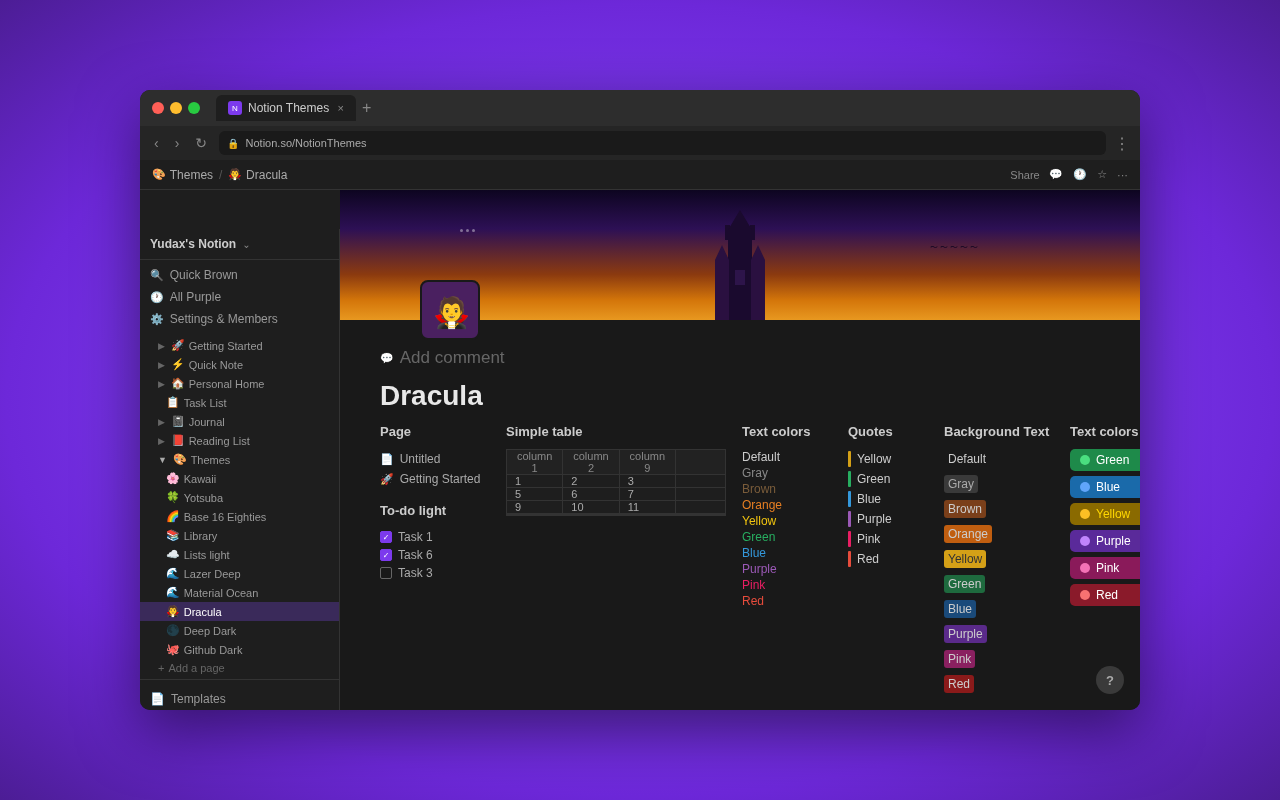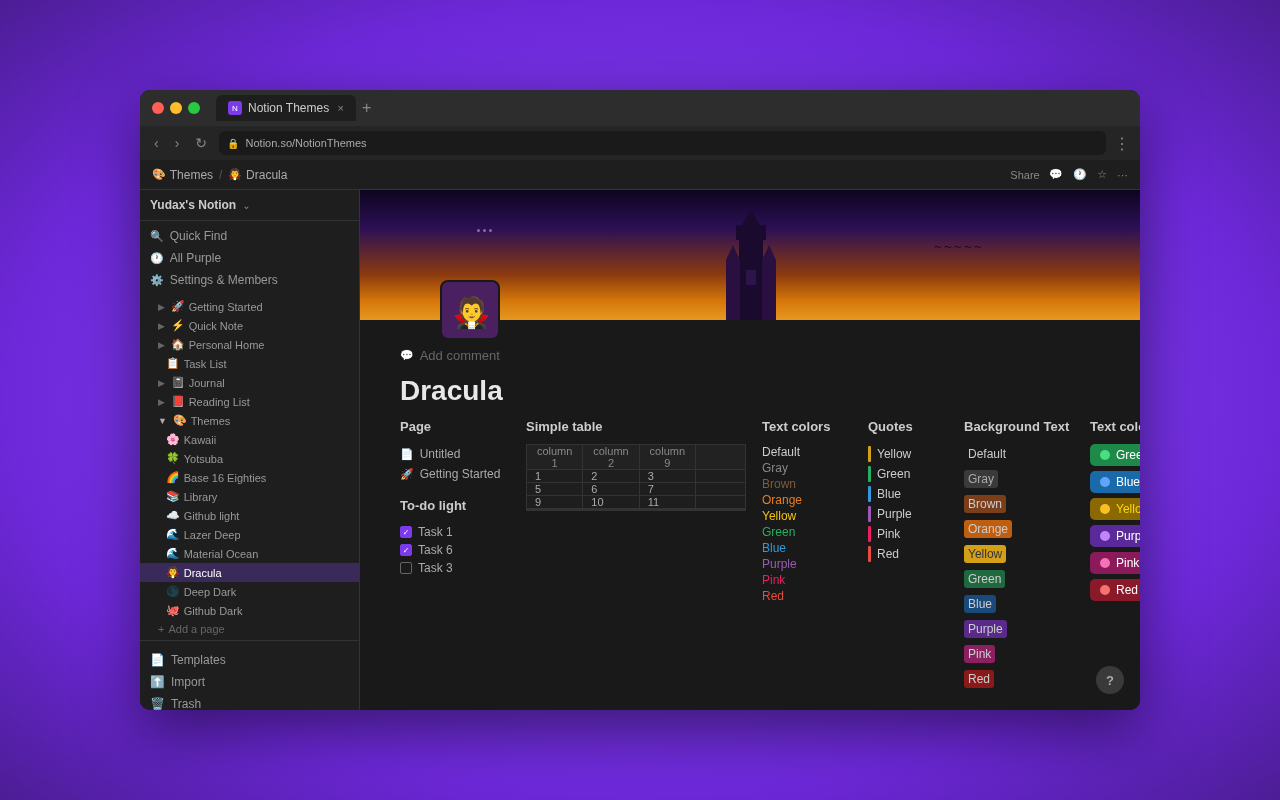--- a/index.html
+++ b/index.html
@@ -150,27 +150,28 @@
     }
     .bc-action-btn {
       background: none;
       border: none;
       color: #888;
       font-size: 11px;
       cursor: pointer;
     }
     
     .sidebar {
-      width: 220px;
+      width: 200px;
       background: #1e1e1e;
       flex-shrink: 0;
       overflow-y: auto;
       display: flex;
       flex-direction: column;
       border-right: 1px solid #333;
+      margin-top: 39px;
     }
     .sidebar-header {
       padding: 8px 10px;
       display: flex;
       align-items: center;
       gap: 6px;
       font-size: 12px;
       color: #ccc;
       border-bottom: 1px solid #333;
     }
@@ -525,21 +526,21 @@
   <div class="main-wrapper">
 
     <div class="sidebar">
       <div class="sidebar-header">
         <span style="font-size:12px;font-weight:600;color:#ccc;">Yudax's Notion</span>
         <span class="sidebar-header-chevron">⌄</span>
       </div>
       <div class="sidebar-nav">
         <div class="sidebar-nav-item">
           <span class="sidebar-nav-icon">🔍</span>
-          <span>Quick Find</span>
+          <span>Quick Brown</span>
         </div>
         <div class="sidebar-nav-item">
           <span class="sidebar-nav-icon">🕐</span>
           <span>All Purple</span>
         </div>
         <div class="sidebar-nav-item">
           <span class="sidebar-nav-icon">⚙️</span>
           <span>Settings &amp; Members</span>
         </div>
       </div>
@@ -589,21 +590,21 @@
         <div class="sidebar-item sidebar-indent2">
           <span class="sidebar-item-emoji">🌈</span>
           <span>Base 16 Eighties</span>
         </div>
         <div class="sidebar-item sidebar-indent2">
           <span class="sidebar-item-emoji">📚</span>
           <span>Library</span>
         </div>
         <div class="sidebar-item sidebar-indent2">
           <span class="sidebar-item-emoji">☁️</span>
-          <span>Github light</span>
+          <span>Lists light</span>
         </div>
         <div class="sidebar-item sidebar-indent2">
           <span class="sidebar-item-emoji">🌊</span>
           <span>Lazer Deep</span>
         </div>
         <div class="sidebar-item sidebar-indent2">
           <span class="sidebar-item-emoji">🌊</span>
           <span>Material Ocean</span>
         </div>
         <div class="sidebar-item sidebar-indent2 active">
@@ -667,21 +668,21 @@
       </div>
 
       <div style="display:flex;align-items:flex-end;padding-left:40px;margin-top:-20px;">
         <div class="page-avatar">
           <div class="avatar-dracula">🧛</div>
         </div>
       </div>
 
       <div class="comment-area">
         <span>💬</span>
-        <span style="color:#666;font-size:13px;">Add comment</span>
+        <span style="color:#666;font-size:17px;">Add comment</span>
       </div>
 
       <div class="page-title">Dracula</div>
 
       <div class="content-grid">
 
         <div class="content-col col-page">
           <div class="section-title">Page</div>
           <div class="page-item">
             <span class="page-item-icon">📄</span>

